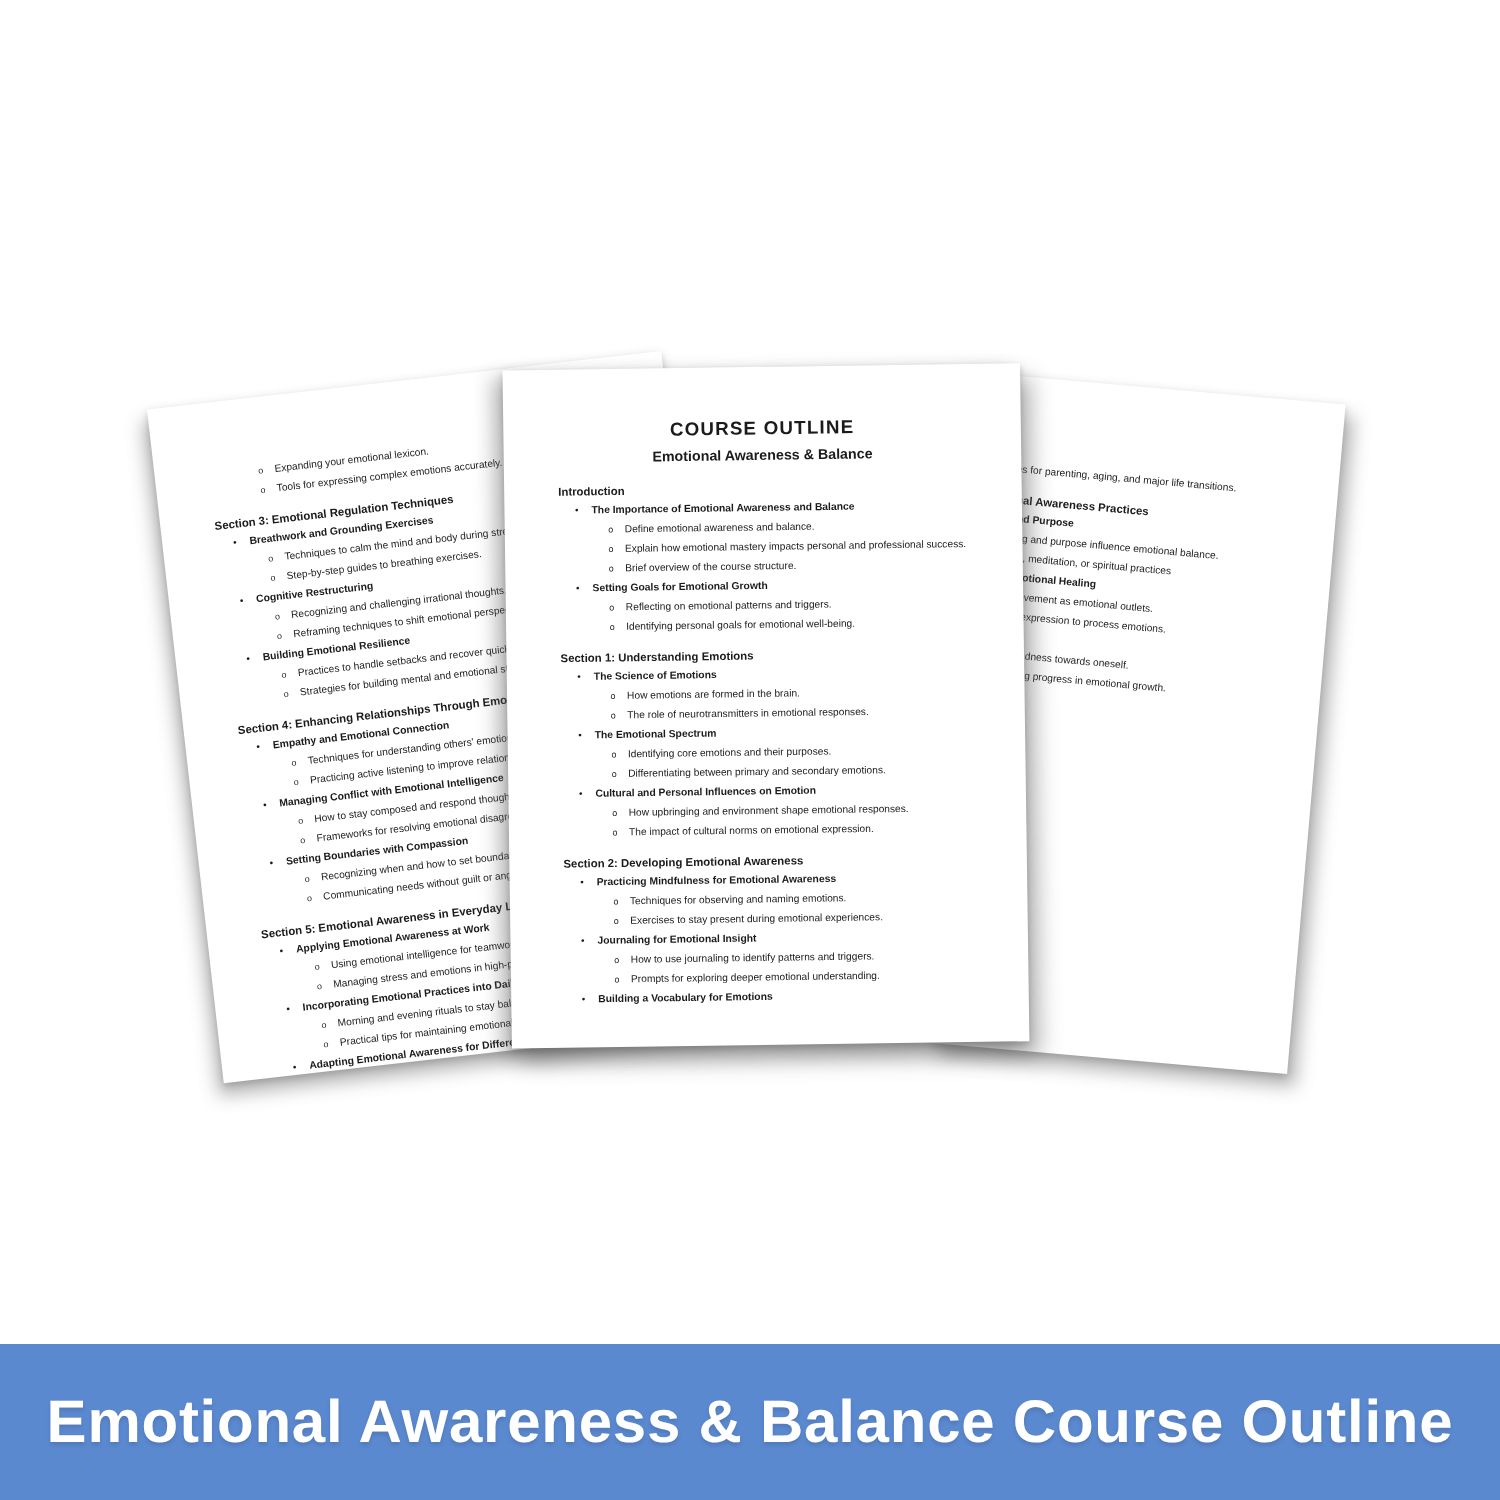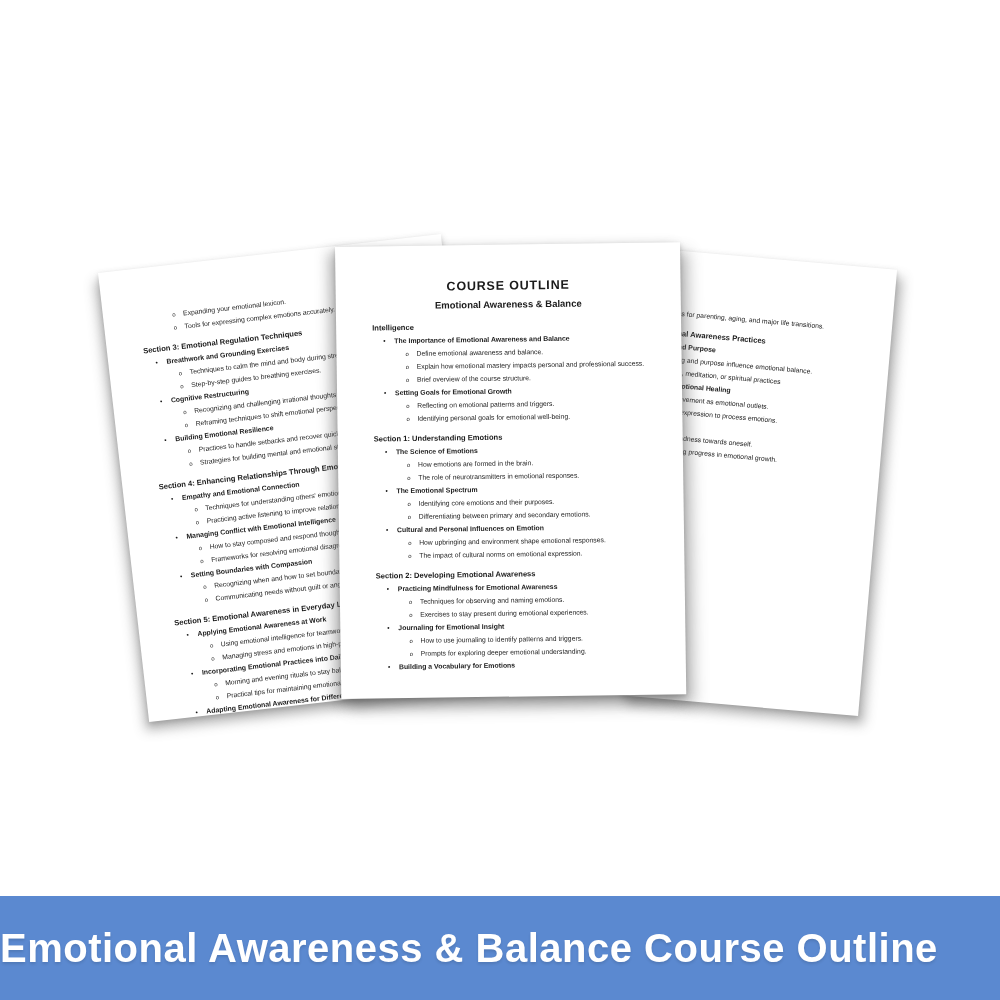--- a/index.html
+++ b/index.html
@@ -71,20 +71,21 @@
   .mko { position: absolute; left: 69px; top: 0.5px; font-size: 6px; font-weight: normal; }
 
   
   .ln.frag { padding-left: 18px; }
 
   .banner {
     position: absolute;
     left: 0; right: 0; top: 896px; bottom: 0;
     display: flex;
     align-items: center;
+    justify-content: center;
     z-index: 3;
   }
   .banner-title {
     font-size: 40px;
     font-weight: bold;
     letter-spacing: 0.5px;
     white-space: nowrap;
     text-shadow: 0 2px 3px rgba(0,0,0,0.12);
   }
 </style>
@@ -146,21 +147,21 @@
           <div class="ln b2 frag"><span>lebrating progress in emotional growth.</span></div>
         </div>
     </div>
   </div>
 
   <div class="page center">
     <div class="content">
       <div class="doc-title">COURSE OUTLINE</div>
       <div class="doc-subtitle">Emotional Awareness &amp; Balance</div>
       <div class="lines" id="page-center-lines">
-          <div class="ln h"><span>Intelligence</span></div>
+          <div class="ln h"><span>Introduction</span></div>
           <div class="ln b1"><span class="mk">•</span><span>The Importance of Emotional Awareness and Balance</span></div>
           <div class="ln b2"><span class="mko">o</span><span>Define emotional awareness and balance.</span></div>
           <div class="ln b2"><span class="mko">o</span><span>Explain how emotional mastery impacts personal and professional success.</span></div>
           <div class="ln b2"><span class="mko">o</span><span>Brief overview of the course structure.</span></div>
           <div class="ln b1"><span class="mk">•</span><span>Setting Goals for Emotional Growth</span></div>
           <div class="ln b2"><span class="mko">o</span><span>Reflecting on emotional patterns and triggers.</span></div>
           <div class="ln b2"><span class="mko">o</span><span>Identifying personal goals for emotional well-being.</span></div>
           <div class="ln h"><span>Section 1: Understanding Emotions</span></div>
           <div class="ln b1"><span class="mk">•</span><span>The Science of Emotions</span></div>
           <div class="ln b2"><span class="mko">o</span><span>How emotions are formed in the brain.</span></div>

